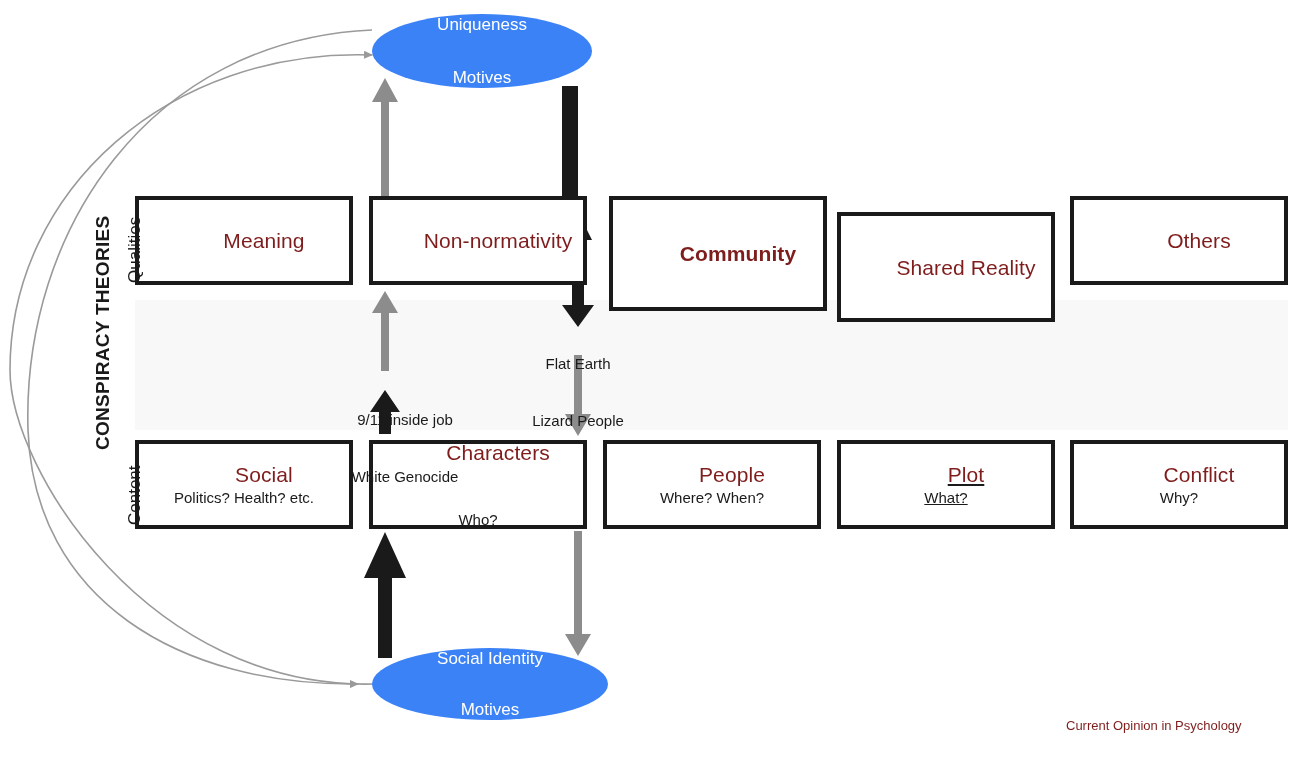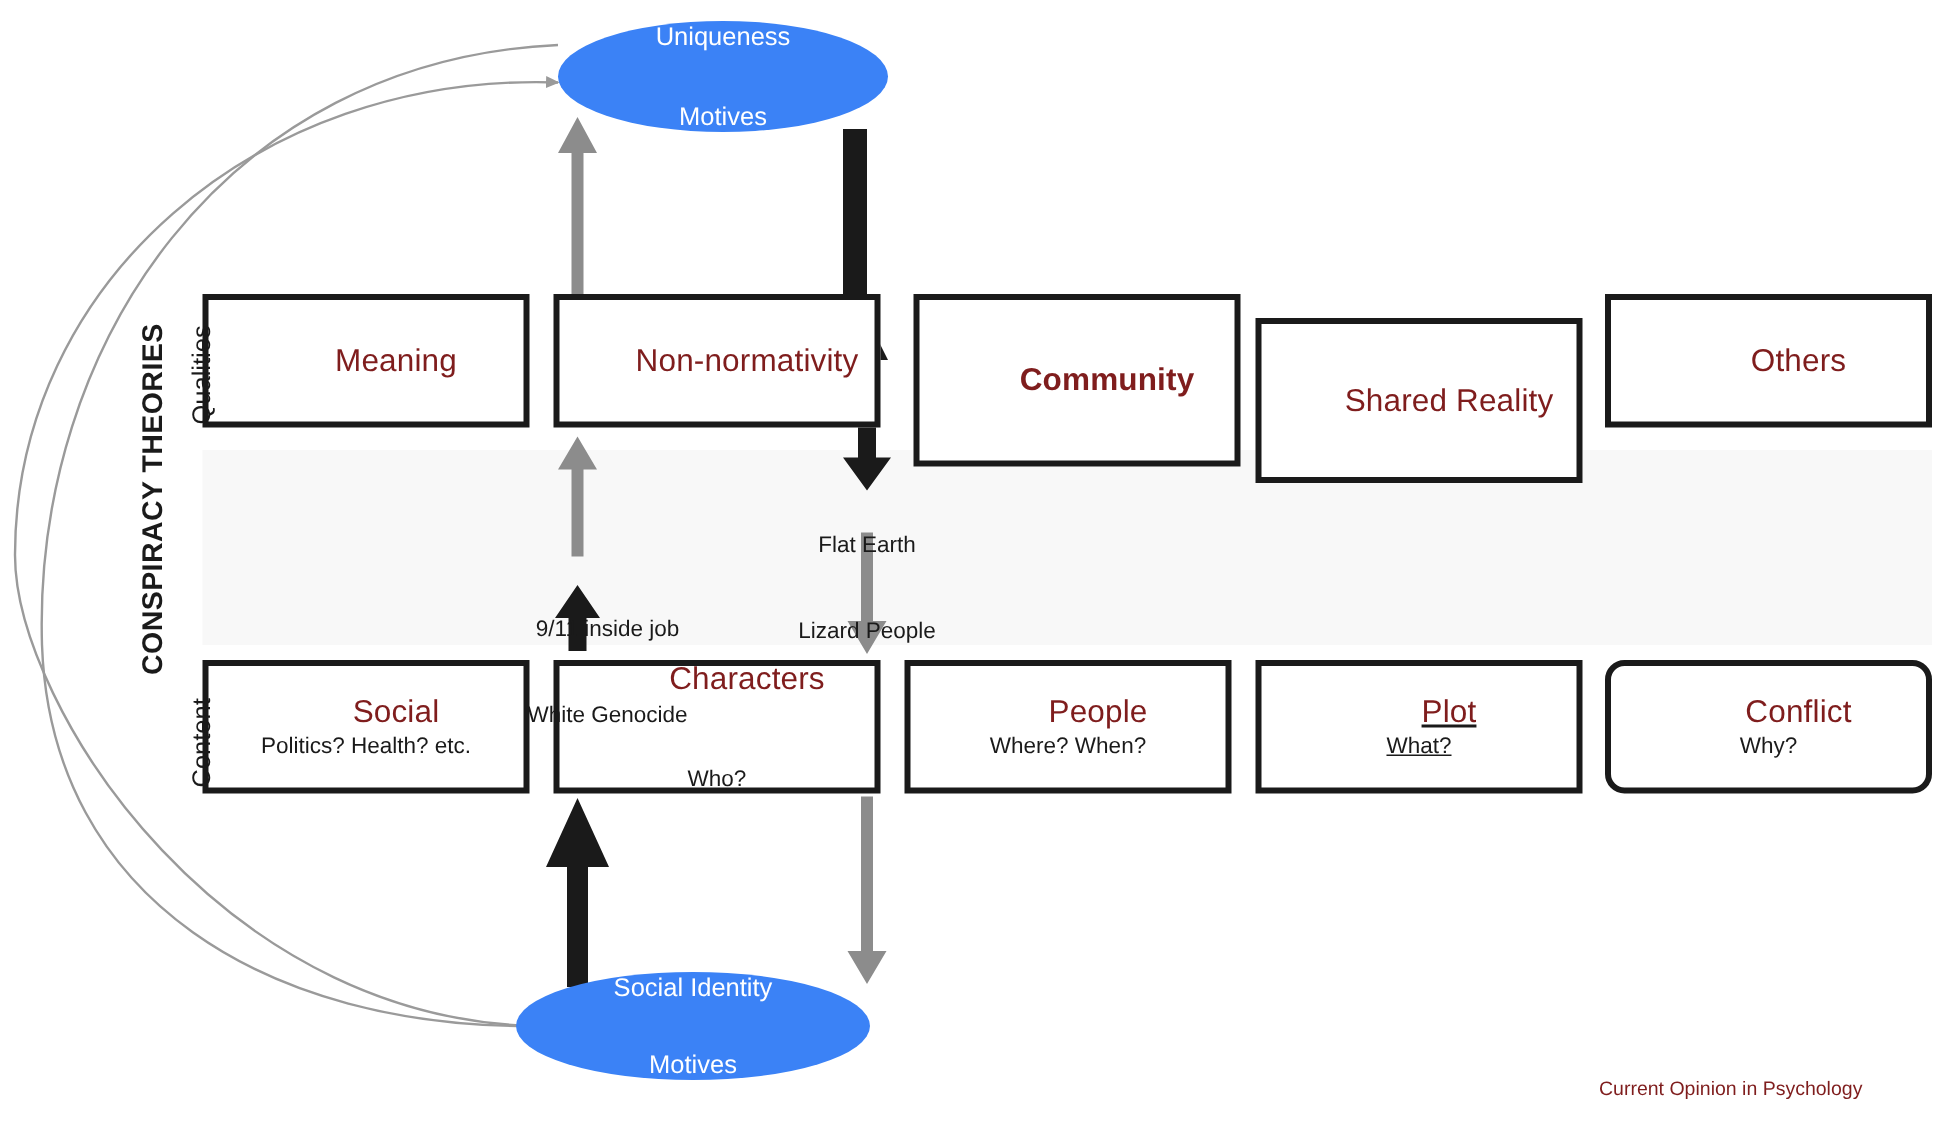--- a/index.html
+++ b/index.html
@@ -88,21 +88,21 @@
     <g>
       <path d="M381,196 L389,196 L389,102 L398,102 L385,78 L372,102 L381,102 Z" fill="#8c8c8c"></path>
     </g>
   </svg>
 
   <div class="ellipse" style="left:372px;top:14px;width:220px;height:74px;">
     <span>Uniqueness</span>
     <span>Motives</span>
   </div>
 
-  <div class="ellipse" style="left:344px;top:648px;width:236px;height:72px;">
+  <div class="ellipse" style="left:372px;top:648px;width:236px;height:72px;">
     <span>Social Identity</span>
     <span>Motives</span>
   </div>
 
   <div class="node-box" style="left:135px;top:196px;width:218px;height:89px;">
     <div class="node-title">Meaning</div>
   </div>
   <div class="node-box" style="left:369px;top:196px;width:218px;height:89px;">
     <div class="node-title">Non-normativity</div>
   </div>
@@ -125,21 +125,21 @@
     <div class="node-sub">Who?</div>
   </div>
   <div class="node-box" style="left:603px;top:440px;width:218px;height:89px;">
     <div class="node-title">People</div>
     <div class="node-sub">Where? When?</div>
   </div>
   <div class="node-box" style="left:837px;top:440px;width:218px;height:89px;text-decoration:underline;">
     <div class="node-title">Plot</div>
     <div class="node-sub">What?</div>
   </div>
-  <div class="node-box" style="left:1070px;top:440px;width:218px;height:89px;border-radius:13px;">
+  <div class="node-box" style="left:1070px;top:440px;width:218px;height:89px;">
     <div class="node-title">Conflict</div>
     <div class="node-sub">Why?</div>
   </div>
 
   <div class="edge-label" style="left:498px;top:316px;width:160px;">
     <div>Flat Earth</div>
     <div>Lizard People</div>
   </div>
 
   <div class="edge-label" style="left:315px;top:372px;width:180px;">

